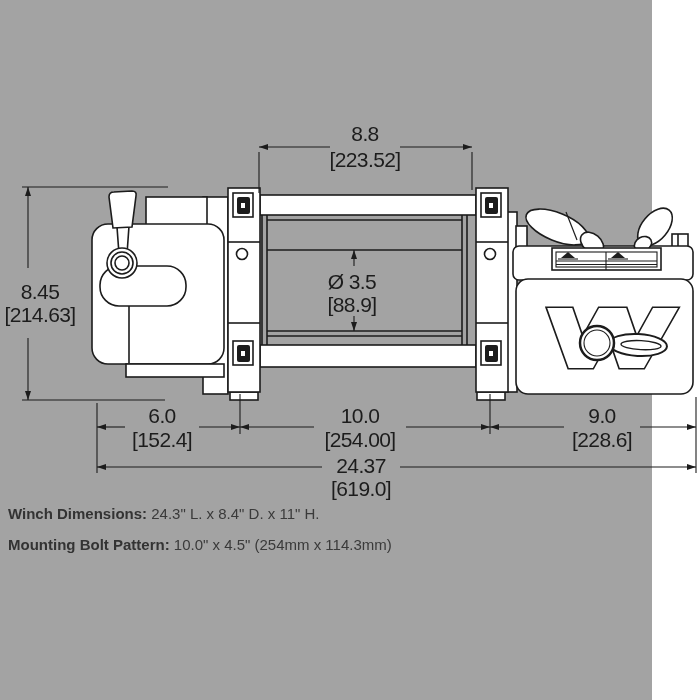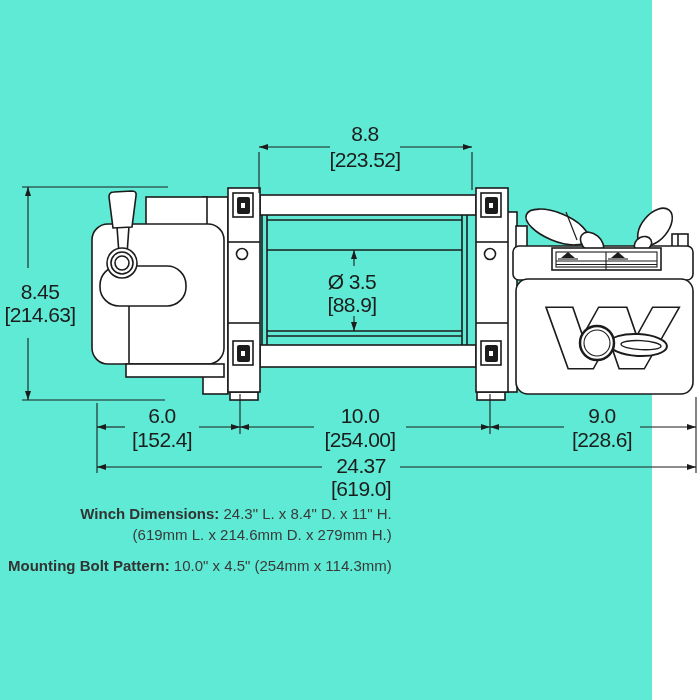--- a/index.html
+++ b/index.html
@@ -1,16 +1,16 @@
 <!DOCTYPE html>
 <html><head>
 <meta charset="utf-8">
 <style>
   html,body{margin:0;padding:0;width:700px;height:700px;background:#ffffff;overflow:hidden;}
-  .stage{position:relative;width:652px;height:700px;background:#5eead4;text-align:right;}
+  .stage{position:relative;width:652px;height:700px;background:#a3a3a3;}
   svg{position:absolute;left:0;top:0;}
   text.dim{
     font-family:"Liberation Sans",sans-serif;
     font-size:21px;fill:#1c1c1c;text-anchor:middle;letter-spacing:-0.6px;
   }
   .notes{
     position:absolute;left:8px;top:503px;
     font-family:"Liberation Sans",sans-serif;
     font-size:15px;color:#3a3a3a;line-height:21px;
   }
@@ -185,20 +185,19 @@
 
     <text class="dim" x="361" y="473">24.37</text>
     <text class="dim" x="361" y="496">[619.0]</text>
   </g>
 </svg>
 
 <div class="notes">
   <p>
     <b>Winch Dimensions:</b>
     <span>24.3" L. x 8.4" D. x 11" H.</span><br>
-    <span>(619mm L. x 214.6mm D. x 279mm H.)</span>
   </p>
   <p class="p2">
     <b>Mounting Bolt Pattern:</b>
     <span>10.0" x 4.5" (254mm x 114.3mm)</span>
   </p>
 </div>
 </div>
 
 </body></html>

